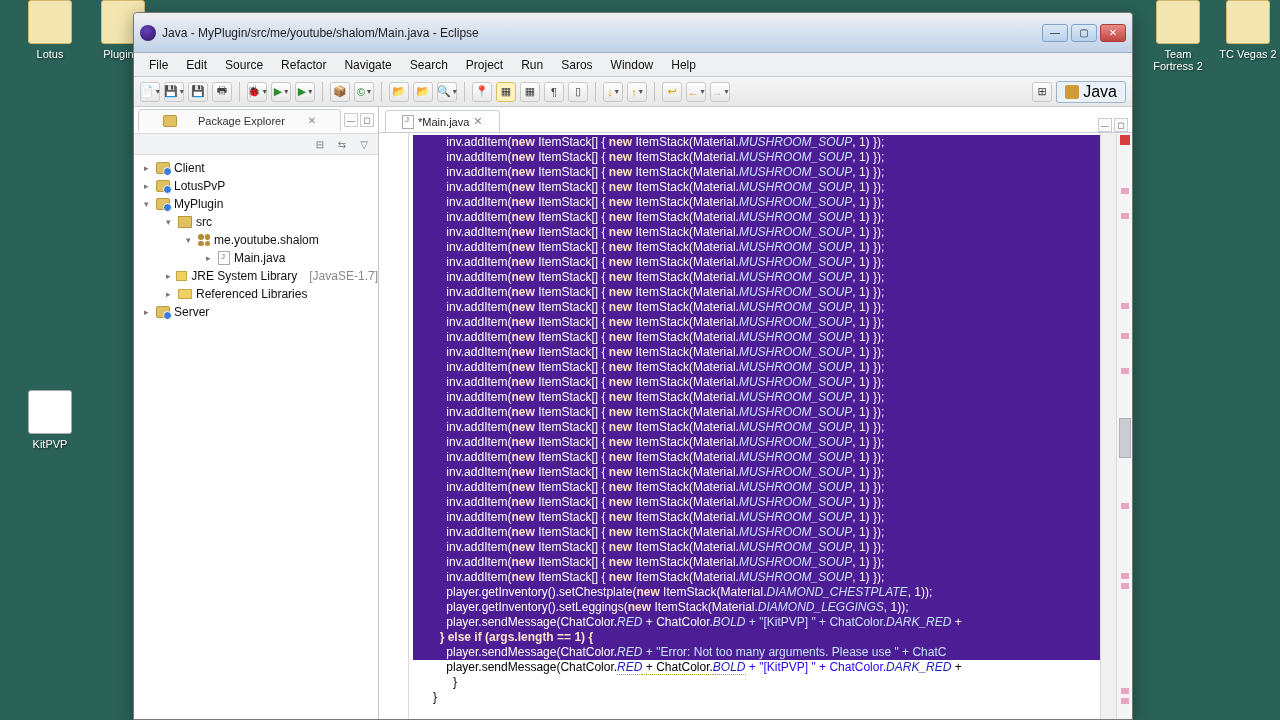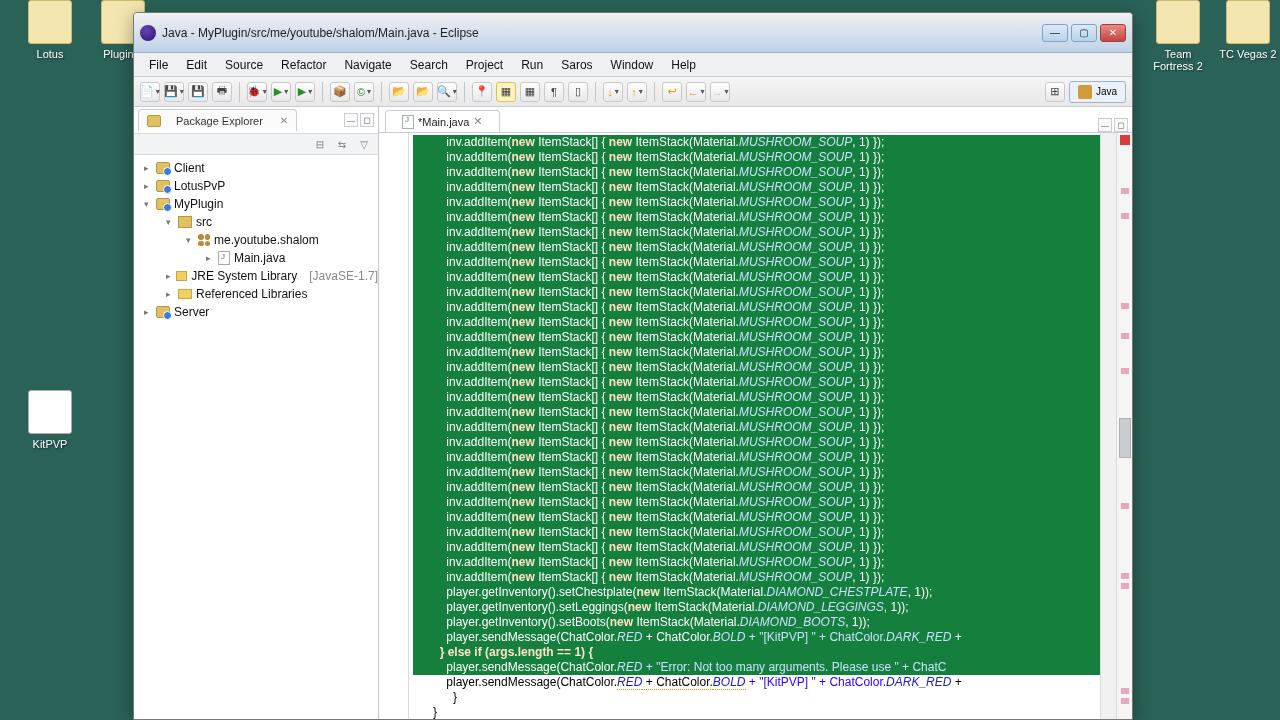--- a/index.html
+++ b/index.html
@@ -20,29 +20,29 @@
   .titlebar .win-btn.close { background: linear-gradient(#e98b86,#c24640); border-color:#a83c37; color:#fff; }
 
   .menubar { height: 24px; background: #eef0f2; border-bottom: 1px solid #c9ccd0; display: flex; align-items: center; padding: 4px 6px; font-size: 12px; color:#111; }
   .menubar span { padding: 3px 9px; }
 
   .toolbar { height: 30px; background: linear-gradient(#f5f5f5,#e8e8e8); border-bottom: 1px solid #c9ccd0; display: flex; align-items: center; padding: 0 6px; gap: 4px; }
   .tb-btn { width: 20px; height: 20px; background: linear-gradient(#fefefe,#e8e8e8); border: 1px solid #c7c9cc; border-radius: 3px; display:flex; align-items:center; justify-content:center; font-size: 11px; color:#444; }
   .tb-sep { width: 1px; height: 20px; background: #c2c4c7; margin: 0 3px; }
   .tb-drop::after { content: "▾"; font-size:8px; margin-left:2px; color:#555; }
   .tb-spacer { flex: 1; }
-  .persp { height:22px; border:1px solid #9fb2c8; background:#eaf1f9; border-radius:3px; font-size:10px; padding:0 8px; display:flex; align-items:center; gap:4px;}
+  .persp { height:22px; border:1px solid #9fb2c8; background:#eaf1f9; border-radius:3px; font-size:16px; padding:0 8px; display:flex; align-items:center; gap:4px;}
   .persp .p-ico{width:14px;height:14px;background:#d29b3a;border-radius:2px;}
 
   .workspace { flex: 1; display: flex; min-height: 0; }
 
   
   .pkg-explorer { width: 245px; border-right: 1px solid #c2c4c7; display: flex; flex-direction: column; }
   .view-tab { height: 26px; background: #fff; display:flex; align-items:center; font-size:11px; color:#333; position:relative;}
-  .view-tab .tab { height: 22px; display:flex; align-items:center; gap:15px; padding:0 8px; border:1px solid #c9ccd0; border-bottom:none; background:#fafafa; border-radius:4px 4px 0 0; margin-left:4px;}
+  .view-tab .tab { height: 22px; display:flex; align-items:center; gap:21px; padding:0 24px; border:1px solid #c9ccd0; border-bottom:none; background:#fafafa; border-radius:4px 4px 0 0; margin-left:4px;}
   .view-tab .tab .folder-ico{width:14px;height:12px;background:#e0c060;border:1px solid #b8983c;border-radius:2px;}
   .view-tab .tab .x{font-size:10px;color:#888;margin-left:2px;}
   .view-tab .mini{position:absolute;right:4px;display:flex;gap:2px;}
   .view-tab .mini .mb{width:14px;height:14px;border:1px solid #c9ccd0;background:#fafafa;font-size:8px;display:flex;align-items:center;justify-content:center;color:#555;}
   .view-toolbar { height: 22px; border-top:1px solid #d8dadd; border-bottom:1px solid #d8dadd; background:#f2f3f5; display:flex; justify-content:flex-end; align-items:center; padding:0 6px; gap:6px;}
   .view-toolbar .vt{width:16px;height:16px;font-size:10px;color:#777;display:flex;align-items:center;justify-content:center;}
   .tree { flex:1; overflow:auto; font-size:12px; padding:4px 0; color:#111;}
   .tree-row { display:flex; align-items:center; height:18px; padding-left:6px; white-space:nowrap; }
   .tree-row .arrow{width:12px;font-size:9px;color:#777;}
   .tree-row .proj-ico{width:14px;height:12px;background:#e0c060;border:1px solid #b8983c;border-radius:2px;margin-right:4px;position:relative;}
@@ -68,21 +68,21 @@
   .gutter { width:30px; background:#fff; border-right:1px solid #d8dadd; }
   .overview { width:16px; background:#f5f5f5; border-left:1px solid #d8dadd; position:relative;}
   .overview .ov-err{position:absolute;right:2px;top:2px;width:10px;height:10px;background:#d93c3c;}
   .overview .ov-mark{position:absolute;right:3px;width:8px;height:6px;background:#e7a6c0;}
   .overview .ov-thumb{position:absolute;right:1px;width:12px;height:40px;background:#c9ccd0;border:1px solid #aeb2b7;}
   .scrollbar-v{width:16px;background:#f0f0f0;border-left:1px solid #d8dadd;}
 
   .code-scroll{ flex:1; overflow:hidden; position:relative; background:#fff;}
   .code-block{ position:absolute; left:0; top:0; right:0; padding:2px 0 2px 4px; line-height:15px; }
   .code-line{ white-space:pre; }
-  .sel{ background:#15803d; color:#fff; }
+  .sel{ background:#4c1d95; color:#fff; }
   .unsel{ background:#fff; color:#000; }
 
   .k-new{ color:#7f0055; font-weight:bold; }
   .k-static{ color:#2020c0; font-style:italic; }
   .k-str{ color:#2a00ff; }
   .sel .k-new{ color:#ffe2c8; font-weight:bold;}
   .sel .k-static{ color:#c8e0ff; font-style:italic;}
   .sel .k-str{ color:#c8e0ff; }
 
   .warn-underline{ border-bottom: 1px dotted #c8a000; }
@@ -287,21 +287,20 @@
               <div class="code-line sel">          inv.addItem(<span class="k-new">new</span> ItemStack[] { <span class="k-new">new</span> ItemStack(Material.<span class="k-static">MUSHROOM_SOUP</span>, 1) });</div>
               <div class="code-line sel">          inv.addItem(<span class="k-new">new</span> ItemStack[] { <span class="k-new">new</span> ItemStack(Material.<span class="k-static">MUSHROOM_SOUP</span>, 1) });</div>
               <div class="code-line sel">          inv.addItem(<span class="k-new">new</span> ItemStack[] { <span class="k-new">new</span> ItemStack(Material.<span class="k-static">MUSHROOM_SOUP</span>, 1) });</div>
               <div class="code-line sel">          inv.addItem(<span class="k-new">new</span> ItemStack[] { <span class="k-new">new</span> ItemStack(Material.<span class="k-static">MUSHROOM_SOUP</span>, 1) });</div>
               <div class="code-line sel">          inv.addItem(<span class="k-new">new</span> ItemStack[] { <span class="k-new">new</span> ItemStack(Material.<span class="k-static">MUSHROOM_SOUP</span>, 1) });</div>
               <div class="code-line sel">          inv.addItem(<span class="k-new">new</span> ItemStack[] { <span class="k-new">new</span> ItemStack(Material.<span class="k-static">MUSHROOM_SOUP</span>, 1) });</div>
               <div class="code-line sel">          inv.addItem(<span class="k-new">new</span> ItemStack[] { <span class="k-new">new</span> ItemStack(Material.<span class="k-static">MUSHROOM_SOUP</span>, 1) });</div>
               <div class="code-line sel">          inv.addItem(<span class="k-new">new</span> ItemStack[] { <span class="k-new">new</span> ItemStack(Material.<span class="k-static">MUSHROOM_SOUP</span>, 1) });</div>
               <div class="code-line sel">          player.getInventory().setChestplate(<span class="k-new">new</span> ItemStack(Material.<span class="k-static">DIAMOND_CHESTPLATE</span>, 1));</div>
               <div class="code-line sel">          player.getInventory().setLeggings(<span class="k-new">new</span> ItemStack(Material.<span class="k-static">DIAMOND_LEGGINGS</span>, 1));</div>
-              <div class="code-line sel">          player.getInventory().setBoots(<span class="k-new">new</span> ItemStack(Material.<span class="k-static">DIAMOND_BOOTS</span>, 1));</div>
               <div class="code-line sel">          player.sendMessage(ChatColor.<span class="k-static">RED</span> + ChatColor.<span class="k-static">BOLD</span><span class="k-str"> + "[KitPVP] " + ChatColor.</span><span class="k-static">DARK_RED</span> + </div>
               <div class="code-line sel">        <span class="k-new">} else if (args.length == 1) {</span></div>
               <div class="code-line sel">          player.sendMessage(ChatColor.<span class="k-static">RED</span><span class="k-str"> + "Error: Not too many arguments. Please use " + ChatC</span></div>
               <div class="code-line unsel">          player.sendMessage(ChatColor.<span class="k-static warn-underline">RED</span><span class="warn-underline"> + ChatColor.</span><span class="k-static warn-underline">BOLD</span><span class="k-str"> + "[KitPVP] " + ChatColor.</span><span class="k-static">DARK_RED</span> + </div>
               <div class="code-line unsel">            }</div>
               <div class="code-line unsel">      }</div>
             </div>
         </div>
         <div class="scrollbar-v"></div>
         <div class="overview">

